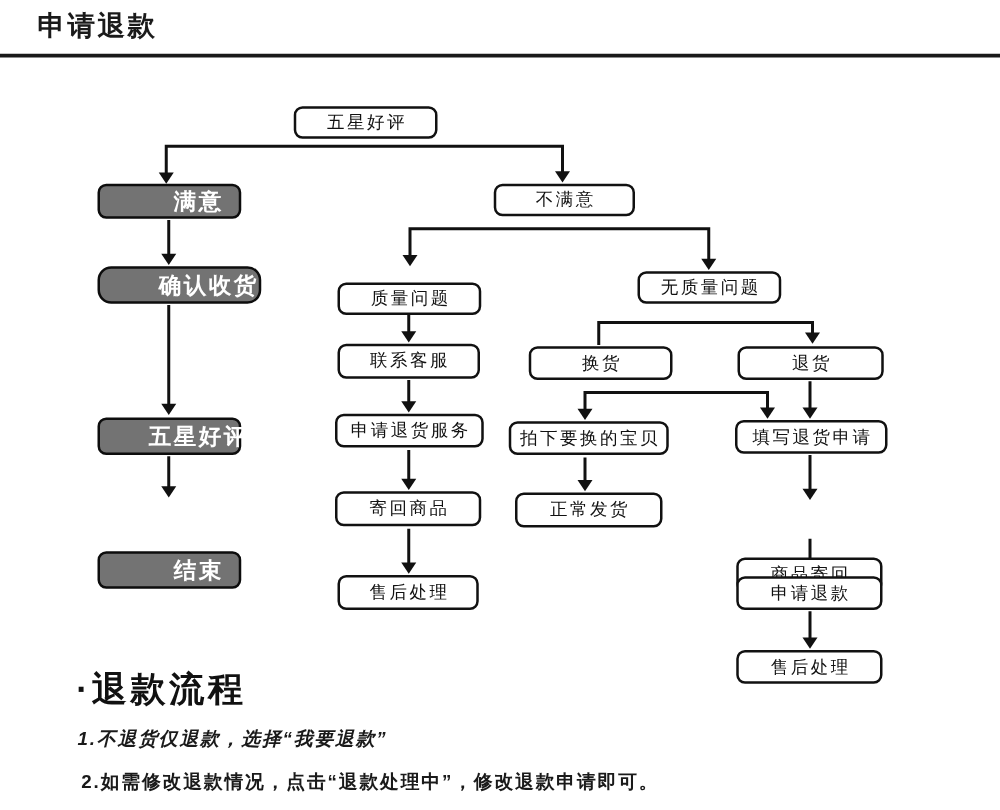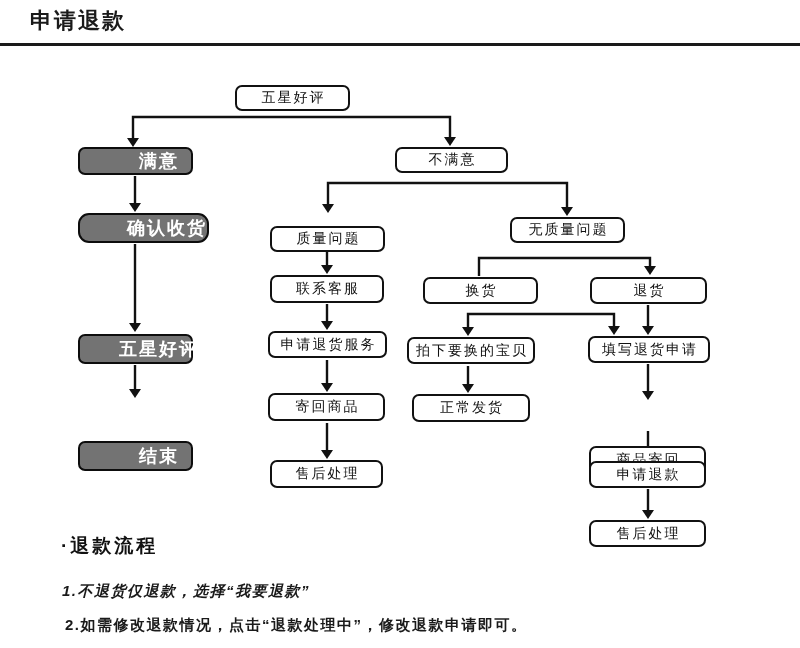--- a/index.html
+++ b/index.html
@@ -22,21 +22,21 @@
     font-size:14px;font-weight:500;letter-spacing:2px;text-indent:2px;color:#111;
     white-space:nowrap;
   }
   .node.solid{
     background:#737373;border-color:#0d0d0d;color:#fff;font-weight:bold;font-size:18px;padding-left:45px;
   }
   .connectors{left:0;top:0;width:800px;height:648px;pointer-events:none;}
   .connectors path{fill:none;stroke:#111;stroke-width:2.4;}
   .connectors polygon{fill:#111;stroke:none;}
   .refund-heading{
-    left:61px;top:533px;font-size:19px;font-weight:bold;letter-spacing:3px;color:#111;
+    left:61px;top:533px;font-size:28px;font-weight:bold;letter-spacing:3px;color:#111;
   }
   .refund-note{
     font-size:15px;font-weight:600;letter-spacing:1.5px;color:#1a1a1a;white-space:nowrap;
   }
   .note-1{left:62px;top:582px;font-style:italic;}
   .note-2{left:65px;top:616px;}
 </style>
 </head>
 <body>
 

